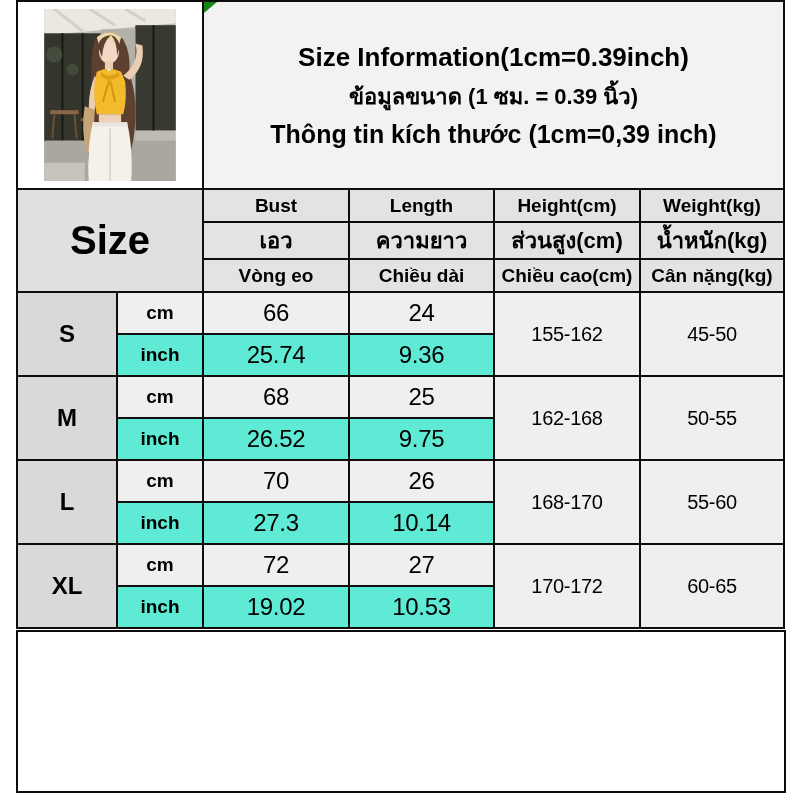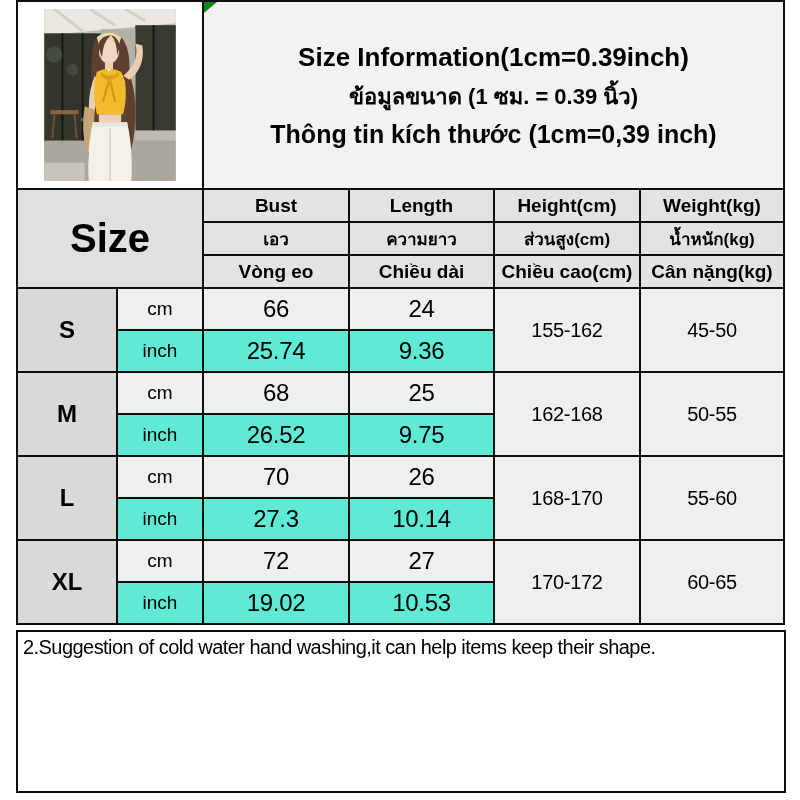--- a/index.html
+++ b/index.html
@@ -48,26 +48,26 @@
   }
 
   
   tr.hdr { height: 33px; }
   td.size-hdr {
     background: #e0e0e0;
     font-size: 40px;
     font-weight: bold;
   }
   td.hdr-cell { background: #e3e3e3; font-weight: bold; font-size: 19px; }
-  tr.hdr-th td.hdr-cell { font-size: 17px; }
+  tr.hdr-th td.hdr-cell { font-size: 22px; }
 
   
   tr.body-row { height: 42px; }
   td.size-cell { background: #d9d9d9; font-weight: bold; font-size: 24px; }
-  td.unit-cell { font-weight: normal; font-size: 19px; }
+  td.unit-cell { font-weight: bold; font-size: 19px; }
   td.val { font-size: 24px; letter-spacing: -0.3px; }
   tr.cm-row td.unit-cell, tr.cm-row td.val { background: #efefef; }
   tr.inch-row td.unit-cell, tr.inch-row td.val { background: #5eead4; }
   td.range { background: #efefef; font-size: 20px; letter-spacing: -0.3px; }
 
   
   .attention {
     position: absolute;
     left: 16px;
     top: 630px;
@@ -225,16 +225,15 @@
     </tr>
     <tr class="body-row inch-row">
       <td class="unit-cell">inch</td>
       <td class="val">19.02</td>
       <td class="val">10.53</td>
     </tr>
   </tbody>
     </table>
 
   <div class="attention">
-    <div>2.Suggestion of cold water hand washing,it can help items keep their shape.</div>
   </div>
 
 </div>
 
 </body></html>

